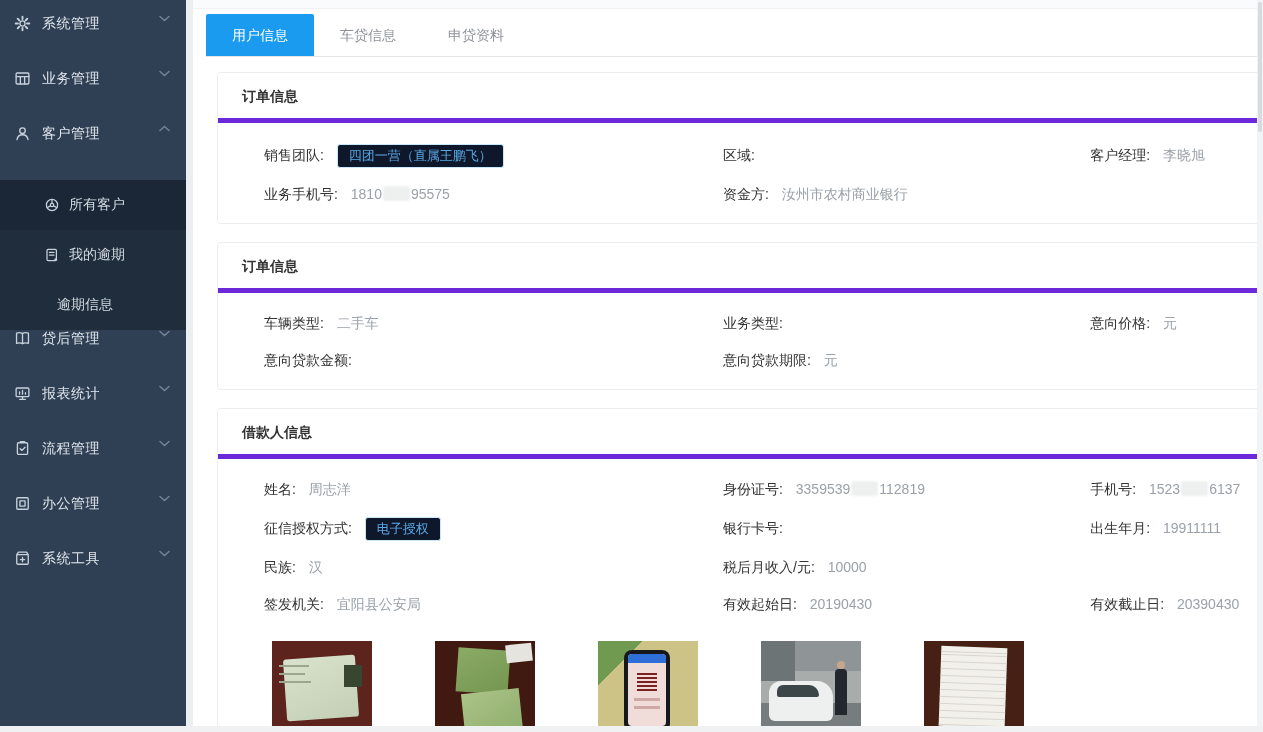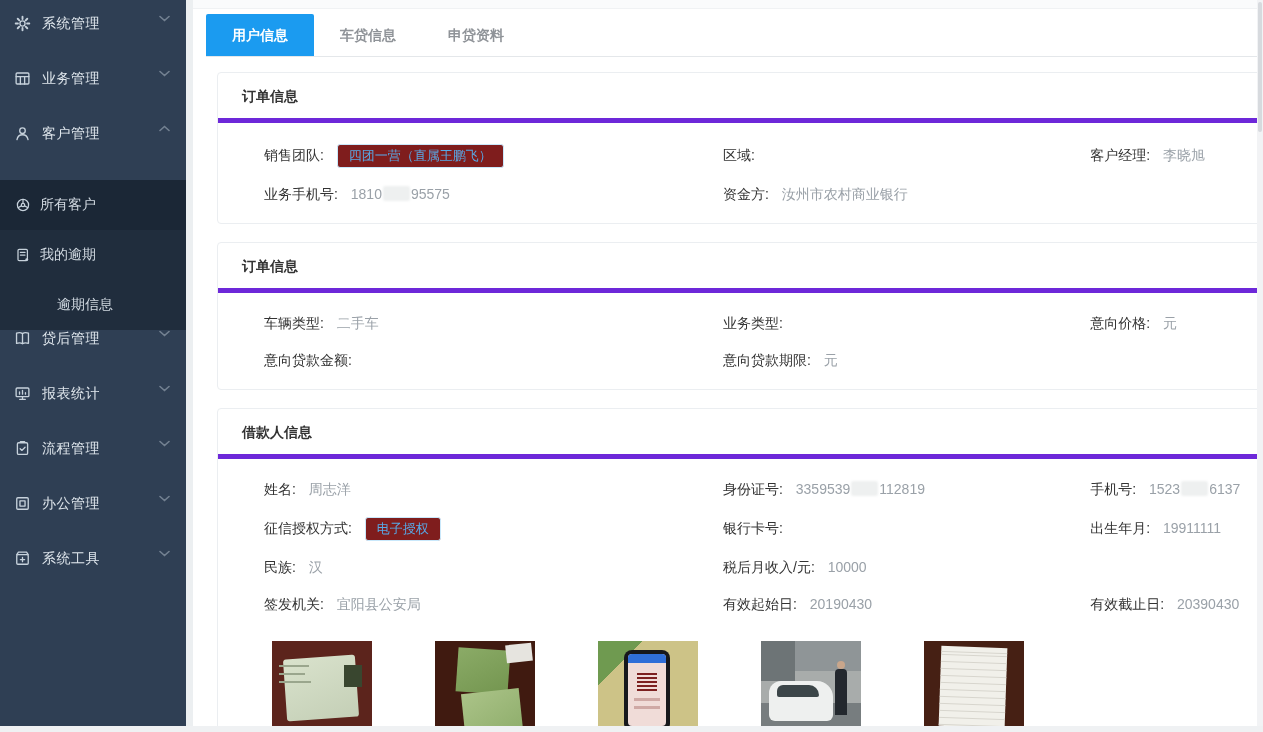--- a/index.html
+++ b/index.html
@@ -13,54 +13,54 @@
   .menu { padding-top:15px; }
   .menu-item {
     height:55px; display:flex; align-items:flex-start; padding:0 16px 0 14px;
     color:#dfe6ec; cursor:pointer; user-select:none;
   }
   .menu-item .mi-icon { width:17px; height:17px; margin-right:11px; flex:0 0 17px; }
   .menu-item .mi-label { flex:1; font-size:14px; letter-spacing:.5px; }
   .menu-item .chev { width:11px; height:7px; opacity:.75; }
   .submenu { background:#202d3d; }
   .sub-item {
-    height:50px; display:flex; align-items:center; padding-left:15px;
+    height:50px; display:flex; align-items:center; padding-left:44px;
     color:#d2dae2; cursor:pointer; font-size:14px;
   }
   .sub-item.active-sub { background:#1b2736; }
   .sub-item .mi-icon { width:16px; height:16px; margin-right:9px; flex:0 0 16px; }
   .sub-item.no-icon { padding-left:57px; }
   svg.ic { stroke:#c7d2dc; fill:none; stroke-width:1.25; stroke-linecap:round; stroke-linejoin:round; }
   svg.chev-ic { stroke:#8a97a6; fill:none; stroke-width:1.6; stroke-linecap:round; }
   
   .content { flex:1; position:relative; background:#fff; border-left:7px solid #eceff1; min-width:0; }
   .topband { height:9px; background:#fafbfc; border-bottom:1px solid #f0f2f4; }
   
   .tabbar { display:flex; align-items:flex-end; margin:3px 0 0 13px; border-bottom:1px solid #e4e7ea; height:45px; }
   .tab {
     height:42px; line-height:42px; padding:0 26px; font-size:14px; color:#8f9398;
-    cursor:pointer; white-space:nowrap;font-weight:bold;
+    cursor:pointer; white-space:nowrap;
   }
   .tab.active { background:#1b9bf0; color:#fff; border-radius:2px 2px 0 0; }
   
   .card {
     background:#fff; border:1px solid #ebeef1; border-radius:4px;
     margin:15px 0 18px 24px; box-shadow:0 0 0 rgba(0,0,0,0);
   }
   .card-title {
     font-weight:700; font-size:14px; color:#333;
     padding:15px 24px 12px; border-bottom:5px solid #6d28d9;
   }
   .card-body { padding:4px 0 18px 24px; }
   .frow { display:grid; grid-template-columns:45% 36% 19%; margin-top:17px; align-items:center; min-height:20px; }
   .field { white-space:nowrap; overflow:visible; }
   .lbl { font-weight:400; color:#333; margin-right:9px;margin-left:22px; }
   .val { color:#9aa1a8; }
   .tag {
-    display:inline-block; background:#7f1d1d; border:1px solid #c9e8fb; color:#58a9e6;
+    display:inline-block; background:#0f172a; border:1px solid #c9e8fb; color:#58a9e6;
     font-size:13px; padding:3px 11px; border-radius:3px; line-height:16px; cursor:pointer;
   }
   .blurred {
     display:inline-block; width:27px; height:15px; background:#eef0f0;
     border-radius:2px; vertical-align:-2px; margin:0 1px; filter:blur(1px);
   }
   
   .photo-strip { display:flex; gap:63px; padding-left:30px; margin-top:26px; }
   .photo-wrap { width:100px; flex:0 0 100px; }
   .photo { width:100px; height:100px; position:relative; overflow:hidden; cursor:pointer; }

